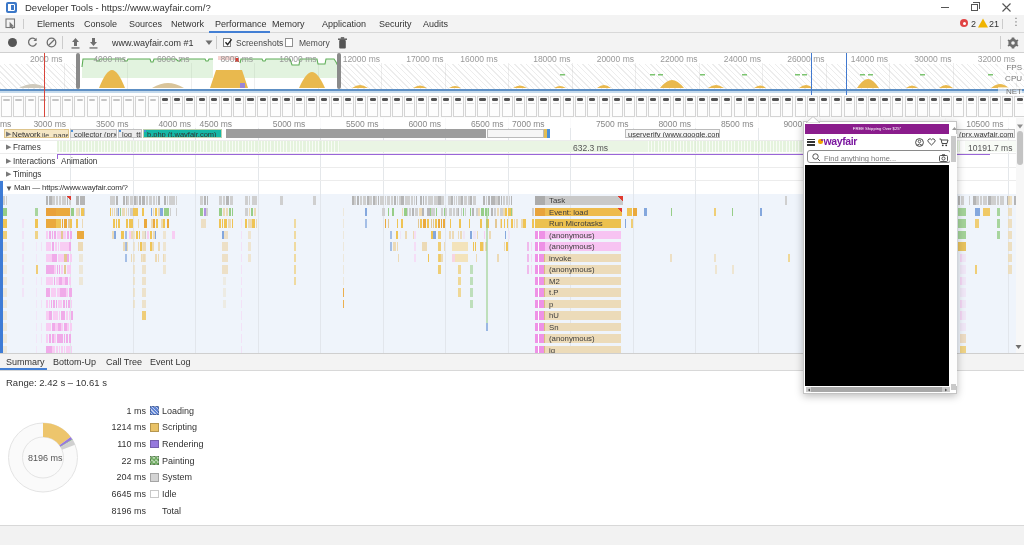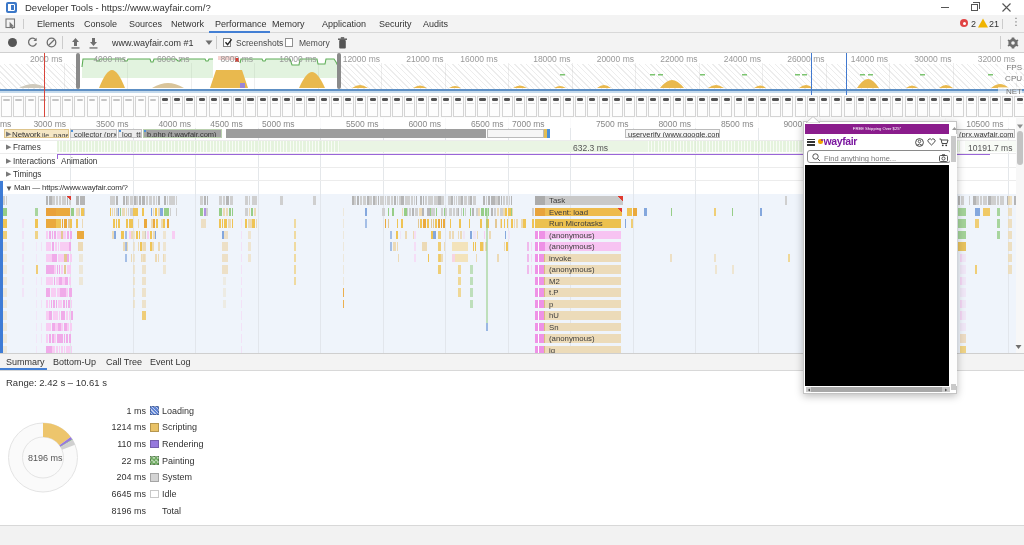--- a/index.html
+++ b/index.html
@@ -143,21 +143,21 @@
       <path d="M906,35 Q909.3,32.5 912,32.5 Q914.7,32.5 918,35 Z" fill="#e9b94e"></path>
       <path d="M939,35 Q942.85,32 946,32 Q949.15,32 953,35 Z" fill="#e9b94e"></path>
       <path d="M991,35 Q995.95,31 1000,31 Q1004.05,31 1009,35 Z" fill="#e9b94e"></path>
     </svg>
     <div class="txt" style="left:6.5px;top:1px;width:56px;text-align:right;font-size:8.5px;color:#999">2000 ms</div>
     <div class="txt" style="left:70.0px;top:1px;width:56px;text-align:right;font-size:8.5px;color:#999">4000 ms</div>
     <div class="txt" style="left:133.5px;top:1px;width:56px;text-align:right;font-size:8.5px;color:#999">6000 ms</div>
     <div class="txt" style="left:197.0px;top:1px;width:56px;text-align:right;font-size:8.5px;color:#999">8000 ms</div>
     <div class="txt" style="left:260.5px;top:1px;width:56px;text-align:right;font-size:8.5px;color:#999">10000 ms</div>
     <div class="txt" style="left:324.0px;top:1px;width:56px;text-align:right;font-size:8.5px;color:#999">12000 ms</div>
-    <div class="txt" style="left:387.5px;top:1px;width:56px;text-align:right;font-size:8.5px;color:#999">21000 ms</div>
+    <div class="txt" style="left:387.5px;top:1px;width:56px;text-align:right;font-size:8.5px;color:#999">17000 ms</div>
     <div class="txt" style="left:451.0px;top:1px;width:56px;text-align:center;font-size:8.5px;color:#999">16000 ms</div>
     <div class="txt" style="left:514.5px;top:1px;width:56px;text-align:right;font-size:8.5px;color:#999">18000 ms</div>
     <div class="txt" style="left:578.0px;top:1px;width:56px;text-align:right;font-size:8.5px;color:#999">20000 ms</div>
     <div class="txt" style="left:641.5px;top:1px;width:56px;text-align:right;font-size:8.5px;color:#999">22000 ms</div>
     <div class="txt" style="left:705.0px;top:1px;width:56px;text-align:right;font-size:8.5px;color:#999">24000 ms</div>
     <div class="txt" style="left:768.5px;top:1px;width:56px;text-align:right;font-size:8.5px;color:#999">26000 ms</div>
     <div class="txt" style="left:832.0px;top:1px;width:56px;text-align:right;font-size:8.5px;color:#999">14000 ms</div>
     <div class="txt" style="left:895.5px;top:1px;width:56px;text-align:right;font-size:8.5px;color:#999">30000 ms</div>
     <div class="txt" style="left:959.0px;top:1px;width:56px;text-align:right;font-size:8.5px;color:#999">32000 ms</div>
     <div class="abs" style="left:76px;top:0px;width:4px;height:36px;background:#8a8a8a;border-radius:2px"></div>
@@ -428,22 +428,22 @@
     <div class="abs" style="left:820.0px;top:0;width:1px;height:235px;background:#e4e7ea"></div>
     <div class="abs" style="left:882.5px;top:0;width:1px;height:235px;background:#e4e7ea"></div>
     <div class="abs" style="left:945.0px;top:0;width:1px;height:235px;background:#e4e7ea"></div>
     <div class="abs" style="left:1007.5px;top:0;width:1px;height:235px;background:#e4e7ea"></div>
   </div>
 <div class="abs" style="left:0;top:118px;width:1024px;height:10px;background:rgba(255,255,255,0.8)">
     <div class="txt" style="left:0px;top:0.5px;font-size:8.5px;color:#888">ms</div>
     <div class="txt" style="left:12.0px;top:0.5px;width:54px;text-align:right;font-size:8.5px;color:#888">3000 ms</div>
     <div class="txt" style="left:74.5px;top:0.5px;width:54px;text-align:right;font-size:8.5px;color:#888">3500 ms</div>
     <div class="txt" style="left:137.0px;top:0.5px;width:54px;text-align:right;font-size:8.5px;color:#888">4000 ms</div>
-    <div class="txt" style="left:199.5px;top:0.5px;width:54px;text-align:center;font-size:8.5px;color:#888">4500 ms</div>
-    <div class="txt" style="left:262.0px;top:0.5px;width:54px;text-align:left;font-size:8.5px;color:#888">5000 ms</div>
+    <div class="txt" style="left:199.5px;top:0.5px;width:54px;text-align:left;font-size:8.5px;color:#888">4500 ms</div>
+    <div class="txt" style="left:262.0px;top:0.5px;width:54px;text-align:center;font-size:8.5px;color:#888">5000 ms</div>
     <div class="txt" style="left:324.5px;top:0.5px;width:54px;text-align:right;font-size:8.5px;color:#888">5500 ms</div>
     <div class="txt" style="left:387.0px;top:0.5px;width:54px;text-align:right;font-size:8.5px;color:#888">6000 ms</div>
     <div class="txt" style="left:449.5px;top:0.5px;width:54px;text-align:right;font-size:8.5px;color:#888">6500 ms</div>
     <div class="txt" style="left:512.0px;top:0.5px;width:54px;font-size:8.5px;color:#888">7000 ms</div>
     <div class="txt" style="left:574.5px;top:0.5px;width:54px;text-align:right;font-size:8.5px;color:#888">7500 ms</div>
     <div class="txt" style="left:637.0px;top:0.5px;width:54px;text-align:right;font-size:8.5px;color:#888">8000 ms</div>
     <div class="txt" style="left:699.5px;top:0.5px;width:54px;text-align:right;font-size:8.5px;color:#888">8500 ms</div>
     <div class="txt" style="left:762.0px;top:0.5px;width:54px;text-align:right;font-size:8.5px;color:#888">9000 ms</div>
     <div class="txt" style="left:824.5px;top:0.5px;width:54px;text-align:right;font-size:8.5px;color:#888">9500 ms</div>
     <div class="txt" style="left:887.0px;top:0.5px;width:54px;text-align:right;font-size:8.5px;color:#888">10000 ms</div>
@@ -459,21 +459,21 @@
       <div class="txt" style="left:37px;top:1px;font-size:7.3px;color:#444">ile_page</div>
     </div>
     <div class="abs" style="left:69.5px;top:1px;width:47.5px;height:9.5px;background:#ececec;border:0.5px solid #c2c2c2;overflow:hidden">
       <div class="abs" style="left:0;top:0;width:2.5px;height:2.5px;background:#4a90d9"></div>
       <div class="txt" style="left:3.5px;top:0.5px;font-size:7.5px;color:#333">collector (prx.</div>
     </div>
     <div class="abs" style="left:117.5px;top:1px;width:24.5px;height:9.5px;background:#ececec;border:0.5px solid #c2c2c2;overflow:hidden">
       <div class="abs" style="left:0;top:0;width:2.5px;height:2.5px;background:#4a90d9"></div>
       <div class="txt" style="left:3.5px;top:0.5px;font-size:7.5px;color:#333">log_tti_</div>
     </div>
-    <div class="abs" style="left:142.5px;top:1px;width:79px;height:9.5px;background:#a3a3a3;border:0.5px solid #b9cfae;overflow:hidden">
+    <div class="abs" style="left:142.5px;top:1px;width:79px;height:9.5px;background:#14b8a6;border:0.5px solid #b9cfae;overflow:hidden">
       <div class="abs" style="left:0;top:0;width:2.5px;height:2.5px;background:#4a90d9"></div>
       <div class="txt" style="left:3.5px;top:0.5px;font-size:7.5px;color:#333">b.php (t.wayfair.com)</div>
     </div>
     <div class="abs" style="left:487px;top:1px;width:57px;height:9.5px;background:#f6f6f6;border:0.5px solid #bbb;overflow:hidden">
       <div class="txt" style="left:2px;top:16px;font-size:13px;color:#333">log_frontend_da</div>
     </div>
     <div class="abs" style="left:544px;top:1px;width:3px;height:9.5px;background:#e2bd55"></div>
     <div class="abs" style="left:547px;top:1px;width:2.5px;height:9.5px;background:#4a90d9"></div>
     <div class="abs" style="left:625px;top:1px;width:95px;height:9.5px;background:#f6f6f6;border:0.5px solid #bbb;overflow:hidden">
       <div class="txt" style="left:2px;top:0.5px;font-size:7.5px;color:#333">userverify (www.google.com)</div>

